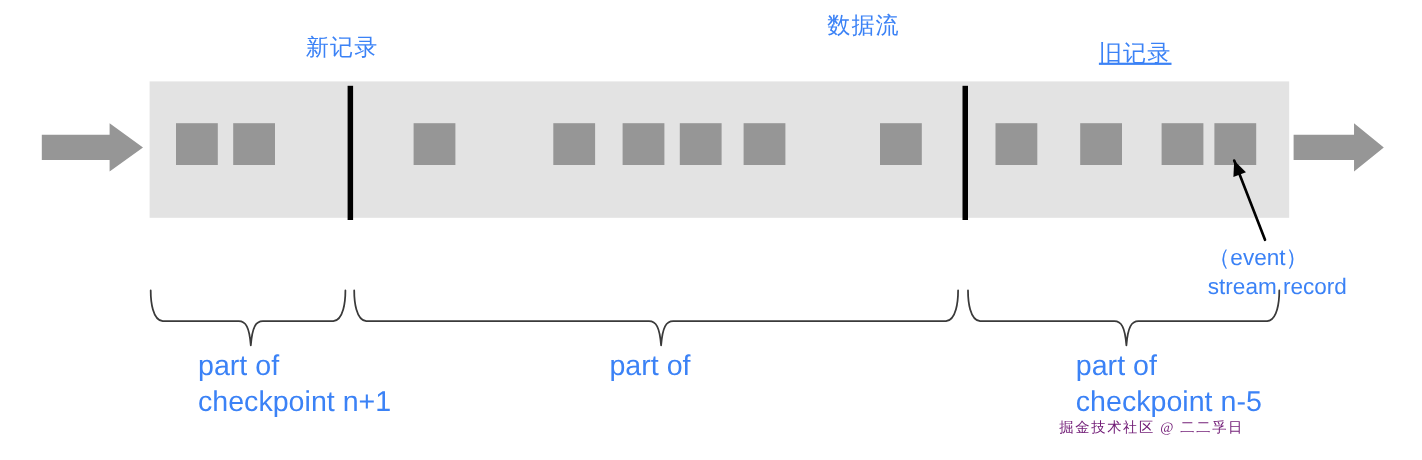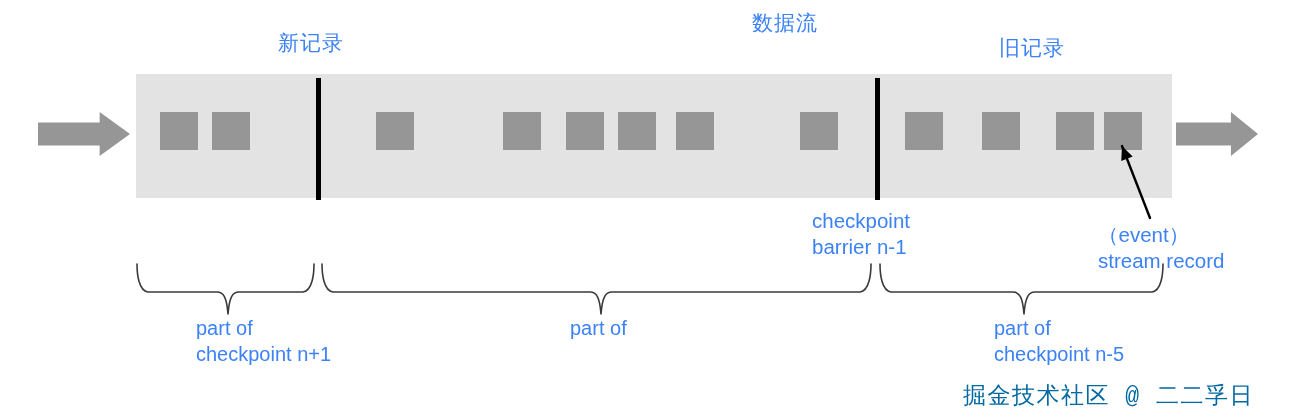--- a/index.html
+++ b/index.html
@@ -34,28 +34,27 @@
     font-family: "DejaVu Serif", "Liberation Serif", serif;
     font-size: 21px;
     letter-spacing: 1px;
   }
   .en-label {
     font-family: "Liberation Sans", "DejaVu Sans", sans-serif;
     font-size: 20.5px;
   }
   .brace-label {
     font-family: "Liberation Sans", "DejaVu Sans", sans-serif;
-    font-size: 20px;
-    margin-left: 16px;
+    font-size: 26px;
   }
   .watermark {
     position: absolute;
-    font-family: Liberation Mono, monospace;
-    font-size: 23px;
-    color: #0369a1;
+    font-family: Liberation Serif, serif;
+    font-size: 13px;
+    color: #701a75;
     letter-spacing: 1.5px;
     white-space: nowrap;
   }
 </style>
 </head>
 <body>
 
 <div id="stage">
 
   <svg id="diagram-svg" viewBox="0 0 1293 418">
@@ -80,26 +79,22 @@
         <line x1="1150" y1="218" x2="1122" y2="146" stroke="#000000" stroke-width="2.4" stroke-linecap="round"></line>
         <polygon points="1122,146 1132.6647047945917,156.5481785936821 1121.2636653809523,160.98191614343077" fill="#000000"></polygon>
         <path d="M 137 264 C 137 273.9 138.65 290.9 148 292 L 217 292 C 223.38 292 226.68 297 228 314 C 229.32 297 232.62 292 239 292 L 303 292 C 312.35 290.9 314 273.9 314 264" fill="none" stroke="#3a3a3a" stroke-width="1.6" stroke-linecap="round" stroke-linejoin="round"></path>
         <path d="M 322 264 C 322 273.9 323.65 290.9 333 292 L 590 292 C 596.38 292 599.68 297 601 314 C 602.32 297 605.62 292 612 292 L 860 292 C 869.35 290.9 871 273.9 871 264" fill="none" stroke="#3a3a3a" stroke-width="1.6" stroke-linecap="round" stroke-linejoin="round"></path>
         <path d="M 880 264 C 880 273.9 881.65 290.9 891 292 L 1013 292 C 1019.38 292 1022.68 297 1024 314 C 1025.32 297 1028.62 292 1035 292 L 1152 292 C 1161.35 290.9 1163 273.9 1163 264" fill="none" stroke="#3a3a3a" stroke-width="1.6" stroke-linecap="round" stroke-linejoin="round"></path>
       </g>
   </svg>
 
   <div class="lbl cjk-label" id="lbl-new-records" style="left: 278px; top: 30px;">新记录</div>
   <div class="lbl cjk-label" id="lbl-data-stream" style="left: 752px; top: 10px;">数据流</div>
-  <div class="lbl cjk-label" id="lbl-old-records" style="left: 999px; top: 35px;">旧记录</div>
+  <div class="lbl cjk-label" id="lbl-old-records" style="left: 999px; top: 35px; text-decoration: underline;">旧记录</div>
 
-  <div class="lbl en-label" id="callout-barrier" style="left: 812px; top: 208px;">
-    <div>checkpoint</div>
-    <div>barrier n-1</div>
-  </div>
 
   <div class="lbl en-label" id="callout-record" style="left: 1098px; top: 222px;">
     <div>（event）</div>
     <div>stream record</div>
   </div>
 
   <div class="lbl brace-label" id="brace-label-0" style="left: 180px; top: 316px;">
     <div>part of</div>
     <div>checkpoint n+1</div>
   </div>

